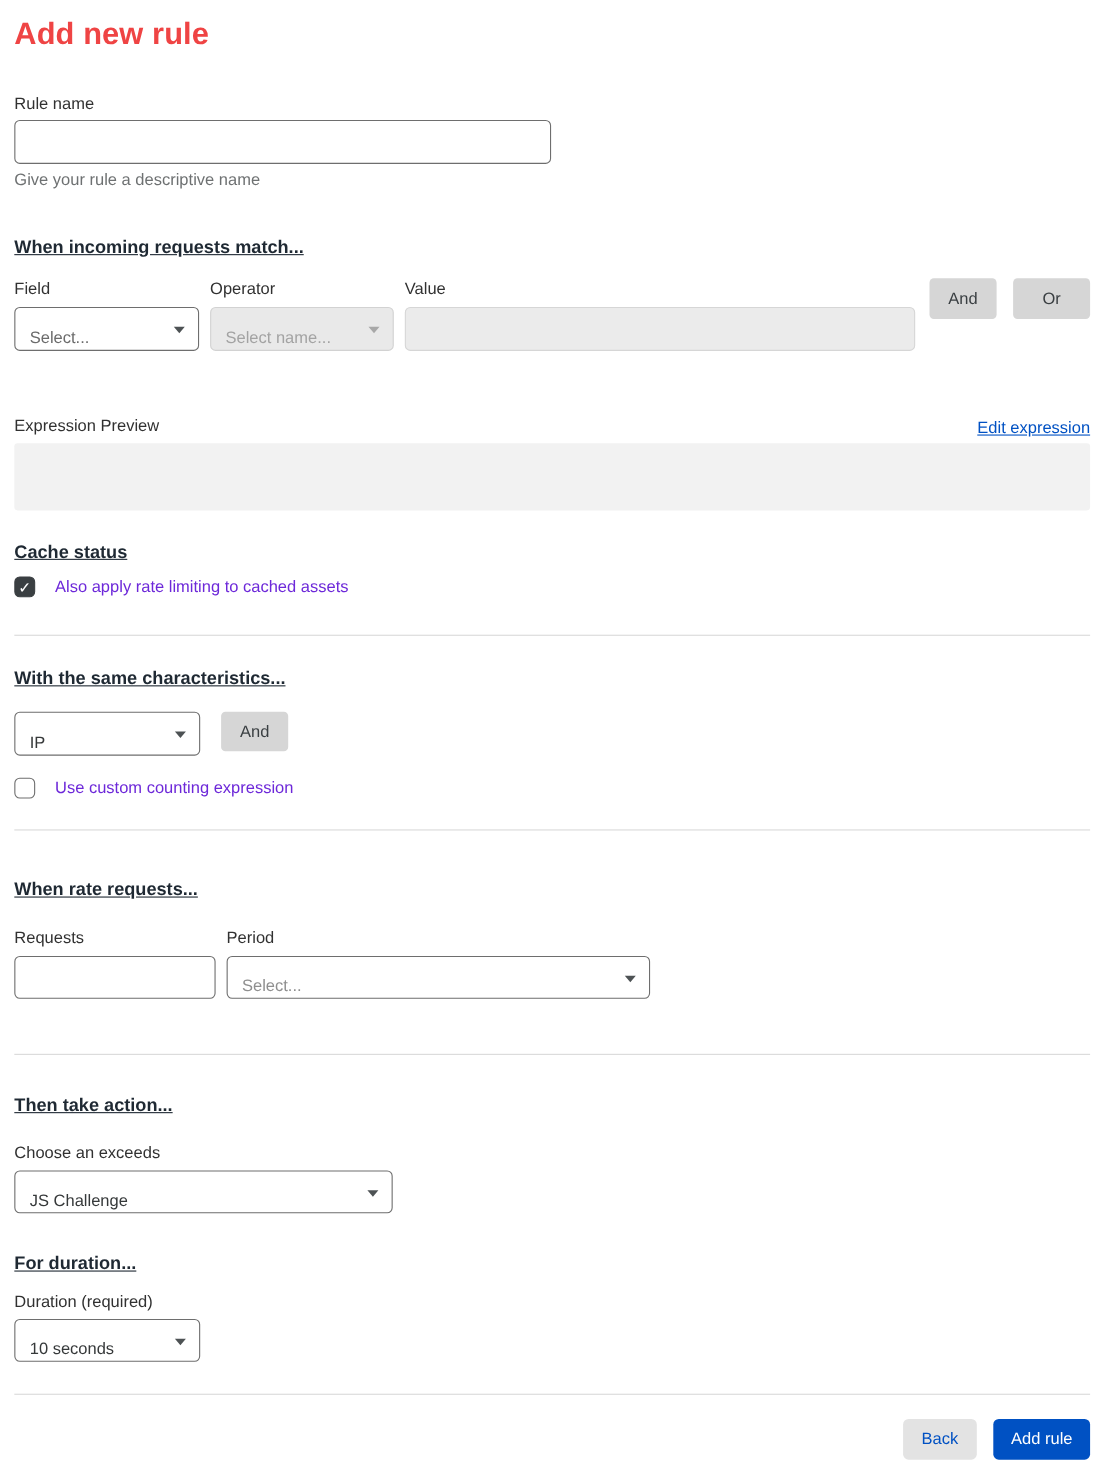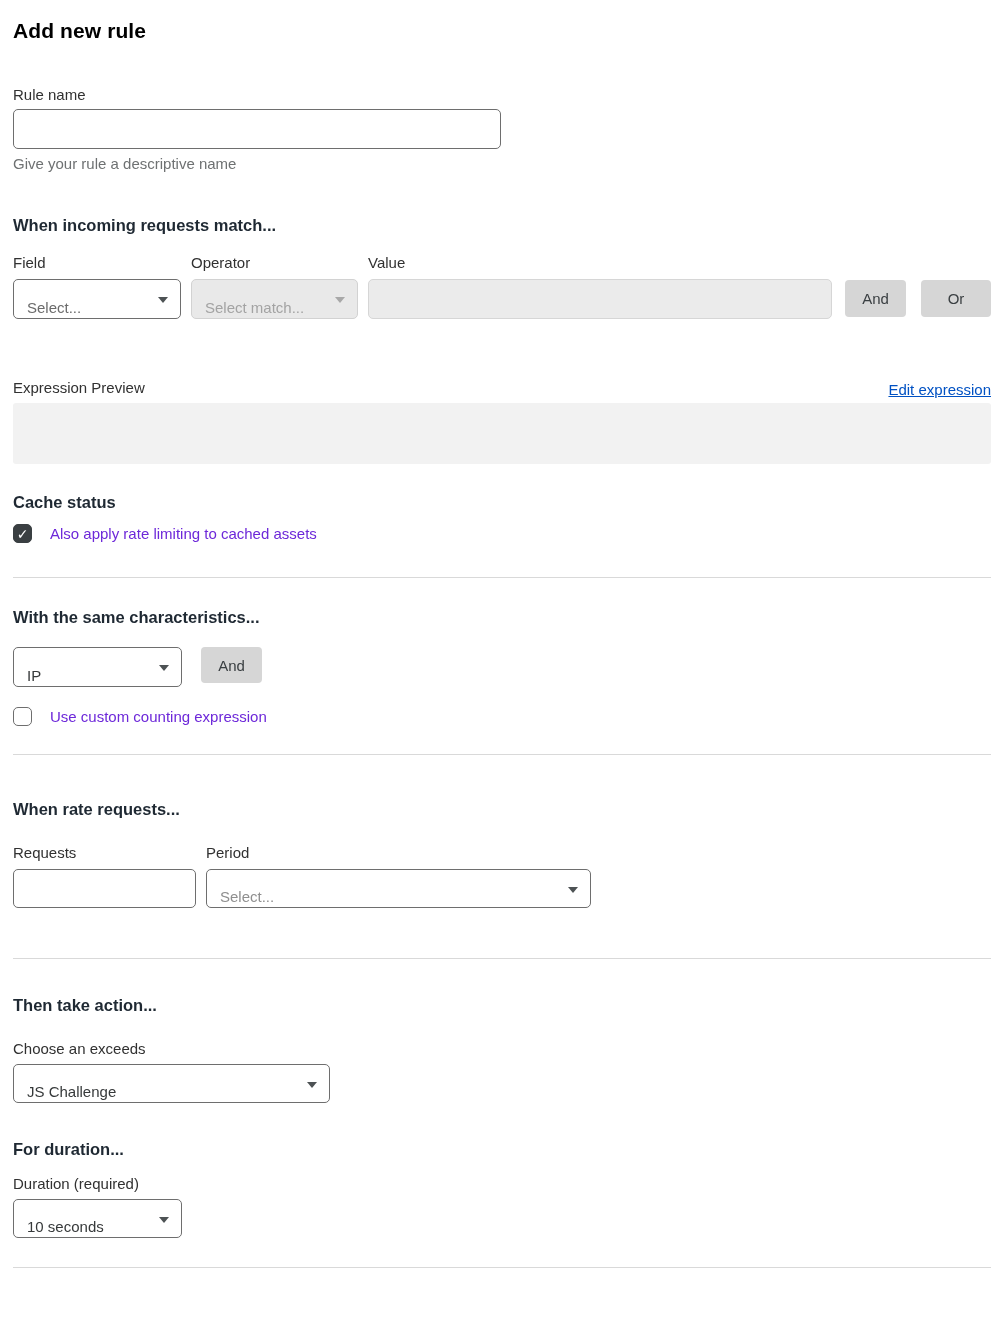--- a/index.html
+++ b/index.html
@@ -7,32 +7,33 @@
   body {
     width: 1002px;
     min-height: 1340px;
     font-family: "Liberation Sans", "DejaVu Sans", sans-serif;
     color: #36393a;
     font-size: 15px;
   }
   .container { width: 1002px; padding: 18px 11px 13px 13px; }
 
   .page-title {
-    font-size: 21px;
+    font-size: 28px;
     font-weight: 700;
-    color: #000000;
+    color: #ef4444;
     line-height: 26px;
     letter-spacing: 0.1px;
   }
 
   .section-heading {
     font-size: 16.5px;
     font-weight: 700;
     color: #1f2933;
     line-height: 22px;
+    text-decoration: underline;
   }
 
   .field-label {
     display: block;
     font-size: 15px;
     color: #313131;
     line-height: 20px;
   }
   .helper-text {
     margin-top: 5px;
@@ -103,21 +104,21 @@
     font-family: inherit;
     font-size: 15px;
     cursor: pointer;
   }
 
   
   .rule-name-group { margin-top: 41px; width: 488px; }
   .rule-name-group .text-input { margin-top: 4px; }
 
   .match-heading { margin-top: 41px; }
-  .match-row { margin-top: 17px; display: flex; align-items: flex-end; }
+  .match-row { margin-top: 17px; display: flex; }
   .col { display: flex; flex-direction: column; }
   .col .field-label { margin-bottom: 6px; }
   .col-field { width: 168px; margin-right: 10px; }
   .col-operator { width: 167px; margin-right: 10px; }
   .col-value { flex: 1; }
   .btn-and { width: 61px; margin-left: 13px; margin-bottom: 2px; }
   .btn-or { width: 70px; margin-left: 15px; margin-bottom: 2px; }
 
   .expr-label-row {
     margin-top: 59px;
@@ -185,21 +186,21 @@
   .char-and { width: 61px; height: 36px; margin-left: 19px; }
 
   .rate-heading { margin-top: 43px; }
   .rate-row { margin-top: 23px; display: flex; }
   .col-requests { width: 183px; margin-right: 10px; }
   .col-period { width: 385px; }
   .rate-row .text-input, .rate-row .select-box { height: 39px; }
 
   .action-heading { margin-top: 35px; }
   .action-label { margin-top: 23px; }
-  .action-select { margin-top: 5px; width: 317px; height: 39px; }
+  .action-select { margin-top: 5px; width: 344px; height: 39px; }
 
   .duration-heading { margin-top: 35px; }
   .duration-label { margin-top: 14px; }
   .duration-select { margin-top: 5px; width: 169px; height: 39px; }
 
   .footer-row {
     margin-top: 22px;
     display: flex;
     justify-content: flex-end;
     align-items: center;
@@ -247,21 +248,21 @@
     <div class="col col-field">
       <label class="field-label">Field</label>
       <div class="select-box placeholder">
         <span class="select-value">Select...</span>
         <span class="chev"></span>
       </div>
     </div>
     <div class="col col-operator">
       <label class="field-label">Operator</label>
       <div class="select-box disabled">
-        <span class="select-value">Select match...</span>
+        <span class="select-value">Select name...</span>
         <span class="chev"></span>
       </div>
     </div>
     <div class="col col-value">
       <label class="field-label">Value</label>
       <input class="text-input" type="text" disabled="" value="" style="">
     </div>
     <button class="chip-button btn-and">And</button>
     <button class="chip-button btn-or">Or</button>
   </div>
@@ -323,14 +324,18 @@
 
   <h2 class="section-heading duration-heading">For duration...</h2>
   <label class="field-label duration-label">Duration (required)</label>
   <div class="select-box duration-select">
     <span class="select-value">10 seconds</span>
     <span class="chev"></span>
   </div>
 
   <hr class="divider divider-4">
 
+  <div class="footer-row">
+    <button class="btn-back">Back</button>
+    <button class="btn-submit">Add rule</button>
+  </div>
 
 </div>
 
 </body></html>

